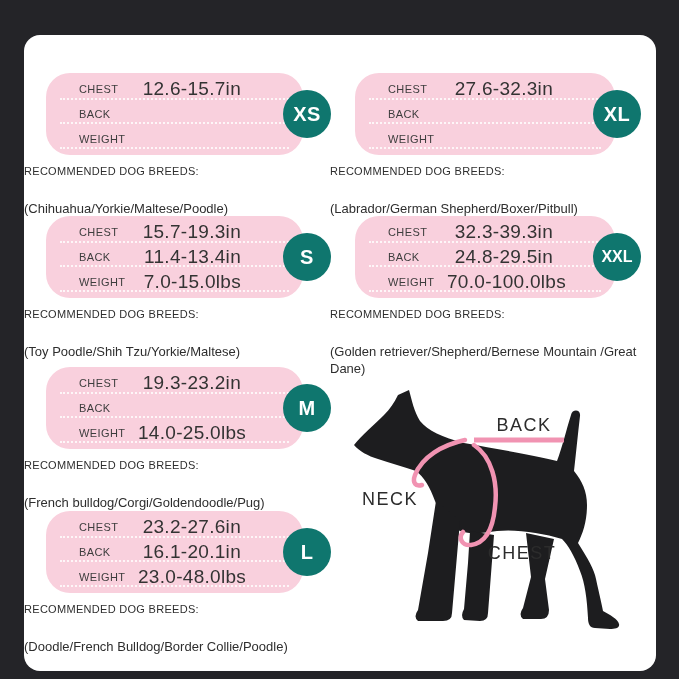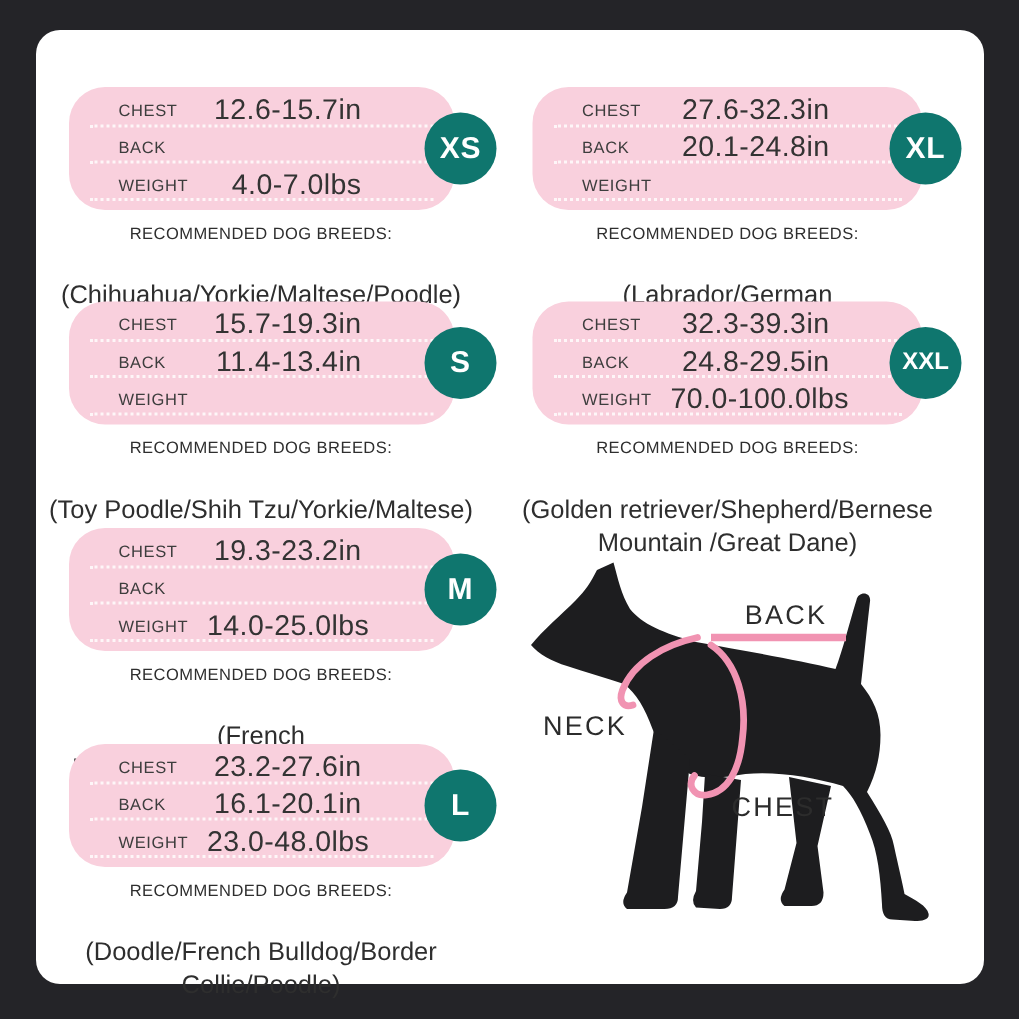--- a/index.html
+++ b/index.html
@@ -1,21 +1,21 @@
 <!DOCTYPE html>
 <html><head>
 <meta charset="utf-8">
 <style>
   html,body{margin:0;padding:0;background:#242428;}
   .stage{
     position:relative;width:679px;height:679px;background:#242428;
     font-family:"Liberation Sans",sans-serif;overflow:hidden;
   }
   .panel{
-    position:absolute;left:24px;top:20px;width:632px;height:636px;
+    position:absolute;left:24px;top:35px;width:632px;height:636px;
     background:#ffffff;border-radius:16px;
   }
   .block{position:absolute;}
   .card{
     position:relative;width:257px;height:82px;background:#f9d0dd;
     border-radius:24px;box-sizing:border-box;padding:4px 0;
     display:flex;flex-direction:column;justify-content:center;
   }
   .col-right .card{width:260px;}
   .row{position:relative;display:flex;align-items:center;height:25px;}
@@ -35,25 +35,25 @@
   }
   .badge{
     position:absolute;top:50%;transform:translateY(-50%);
     width:48px;height:48px;border-radius:50%;background:#0f766e;
     color:#ffffff;font-weight:bold;font-size:20px;letter-spacing:.5px;
     display:flex;align-items:center;justify-content:center;z-index:2;
   }
   .col-left .badge{right:-28px;}
   .col-right .badge{right:-26px;}
   .badge.small{font-size:16px;letter-spacing:0;}
-  .breeds{position:absolute;top:92px;text-align:center;color:#2e2e2e;}
+  .breeds{position:absolute;top:92px;text-align:left;color:#2e2e2e;}
   .col-left .breeds{left:-22px;width:300px;}
   .col-right .breeds{left:-25px;width:310px;}
   .rec{font-size:11px;letter-spacing:.3px;margin-bottom:3px;}
-  .blist{font-size:17px;line-height:1.3;margin-top:24px;}
+  .blist{font-size:13px;line-height:1.3;margin-top:24px;}
   .dog-wrap{position:absolute;left:328px;top:348px;width:290px;height:252px;}
   .diagram-label{
     font-size:18px;letter-spacing:1.5px;fill:#2c2c2c;
     font-family:"Liberation Sans",sans-serif;
   }
 </style>
 </head>
 <body>
 
 <div class="stage">
@@ -63,21 +63,20 @@
       <div class="card">
         <div class="row">
           <span class="lbl">CHEST</span>
           <span class="val">12.6-15.7in</span>
         </div>
         <div class="row">
           <span class="lbl">BACK</span>
         </div>
         <div class="row">
           <span class="lbl">WEIGHT</span>
-          <span class="val">4.0-7.0lbs</span>
         </div>
         <div class="badge">XS</div>
       </div>
       <div class="breeds">
         <div class="rec">RECOMMENDED DOG BREEDS:</div>
         <div class="blist">(Chihuahua/Yorkie/Maltese/Poodle)</div>
       </div>
     </div>
 
     <div class="block col-left" style="left:22px;top:181px;">
@@ -85,20 +84,21 @@
         <div class="row">
           <span class="lbl">CHEST</span>
           <span class="val">15.7-19.3in</span>
         </div>
         <div class="row">
           <span class="lbl">BACK</span>
           <span class="val">11.4-13.4in</span>
         </div>
         <div class="row">
           <span class="lbl">WEIGHT</span>
+          <span class="val">7.0-15.0lbs</span>
         </div>
         <div class="badge">S</div>
       </div>
       <div class="breeds">
         <div class="rec">RECOMMENDED DOG BREEDS:</div>
         <div class="blist">(Toy Poodle/Shih Tzu/Yorkie/Maltese)</div>
       </div>
     </div>
 
     <div class="block col-left" style="left:22px;top:332px;">
@@ -145,21 +145,20 @@
     </div>
 
     <div class="block col-right" style="left:331px;top:38px;">
       <div class="card">
         <div class="row">
           <span class="lbl">CHEST</span>
           <span class="val">27.6-32.3in</span>
         </div>
         <div class="row">
           <span class="lbl">BACK</span>
-          <span class="val">20.1-24.8in</span>
         </div>
         <div class="row">
           <span class="lbl">WEIGHT</span>
         </div>
         <div class="badge">XL</div>
       </div>
       <div class="breeds">
         <div class="rec">RECOMMENDED DOG BREEDS:</div>
         <div class="blist">(Labrador/German Shepherd/Boxer/Pitbull)</div>
       </div>

